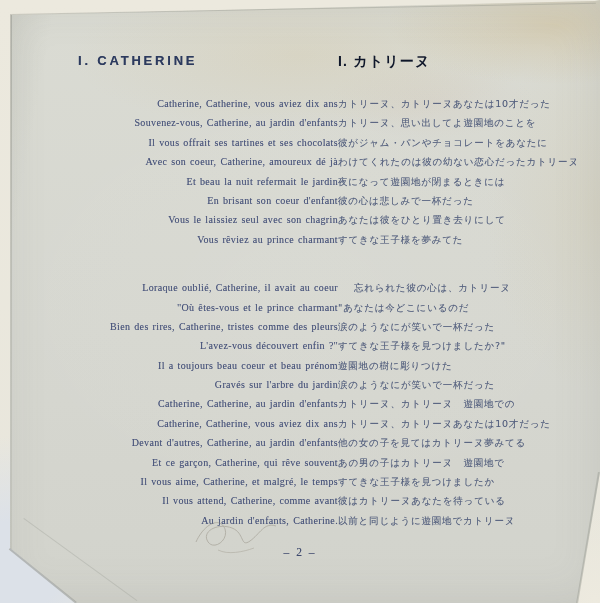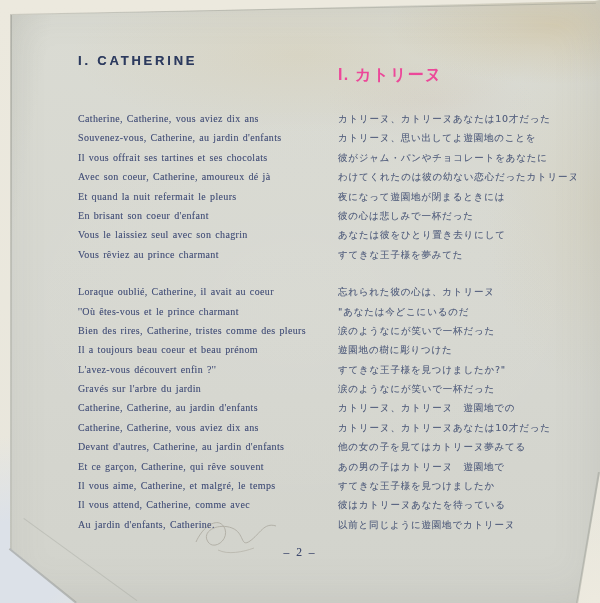--- a/index.html
+++ b/index.html
@@ -28,24 +28,24 @@
   .edge-top{left:10px;top:14px;width:586px;height:1.4px;transform:rotate(-1.1deg);transform-origin:left top;}
   .edge-left{left:10px;top:15px;width:1.6px;height:534px;background:linear-gradient(rgba(130,132,124,.40),rgba(130,132,124,.15));}
   .edge-bl{left:10px;top:548px;width:86px;height:1.8px;transform:rotate(39deg);transform-origin:left top;background:rgba(145,147,140,.55);}
   .crease-bl2{left:24px;top:518px;width:140px;height:1px;transform:rotate(36deg);transform-origin:left top;background:rgba(158,160,152,.38);}
   .edge-br{left:598px;top:472px;width:1.6px;height:134px;transform:rotate(9.5deg);transform-origin:top left;background:rgba(150,152,144,.45);}
   .content{position:absolute;left:78px;top:53px;right:8px;}
   .title-row{display:flex;align-items:flex-start;
     font-family:"Liberation Sans", sans-serif;font-weight:700;color:#2c3a5e;}
   .fr-title{width:260px;flex:0 0 260px;font-size:13px;letter-spacing:2.8px;
     text-shadow:0 0 .5px rgba(44,58,94,.6);}
-  .ja-title{font-size:16px;letter-spacing:1.2px;color:#ec4899;margin-top:12px;}
+  .ja-title{font-size:14px;letter-spacing:1.2px;color:#0f172a;}
   .rows{margin-top:26px;}
-  .lyric-row{display:flex;align-items:flex-start;height:19.4px;}
-  .lyric-row.stanza-start{margin-top:18px;}
+  .lyric-row{display:flex;align-items:flex-start;height:19.4px;text-align:right;}
+  .lyric-row.stanza-start{margin-top:29px;gap:16px;}
   .fr{width:260px;flex:0 0 260px;font-size:10px;letter-spacing:.35px;word-spacing:1.1px;
     color:#46527a;text-shadow:0 0 .4px rgba(70,82,122,.45);line-height:13px;}
   .ja{font-size:9.5px;letter-spacing:.8px;color:#525e7d;line-height:13px;
     font-family:"DejaVu Sans", sans-serif;text-shadow:0 0 .4px rgba(82,94,125,.4);}
   .page-number{position:absolute;left:0;top:546px;width:600px;text-align:center;
     font-size:11.5px;color:#3f4a6e;letter-spacing:2px;
     text-shadow:0 0 .4px rgba(63,74,110,.5);}
   .scribble{position:absolute;left:188px;top:500px;width:100px;height:62px;opacity:.5;}
 </style>
 </head>
@@ -74,21 +74,21 @@
       </div>
       <div class="lyric-row">
         <span class="fr">Il vous offrait ses tartines et ses chocolats</span>
         <span class="ja">彼がジャム・パンやチョコレートをあなたに</span>
       </div>
       <div class="lyric-row">
         <span class="fr">Avec son coeur, Catherine, amoureux dé jà</span>
         <span class="ja">わけてくれたのは彼の幼ない恋心だったカトリーヌ</span>
       </div>
       <div class="lyric-row">
-        <span class="fr">Et quand la nuit refermait le pleurs</span>
+        <span class="fr">Et beau la nuit refermait le jardin</span>
         <span class="ja">夜になって遊園地が閉まるときには</span>
       </div>
       <div class="lyric-row">
         <span class="fr">En brisant son coeur d'enfant</span>
         <span class="ja">彼の心は悲しみで一杯だった</span>
       </div>
       <div class="lyric-row">
         <span class="fr">Vous le laissiez seul avec son chagrin</span>
         <span class="ja">あなたは彼をひとり置き去りにして</span>
       </div>
@@ -102,26 +102,26 @@
       </div>
       <div class="lyric-row">
         <span class="fr">''Où êtes-vous et le prince charmant</span>
         <span class="ja">"あなたは今どこにいるのだ</span>
       </div>
       <div class="lyric-row">
         <span class="fr">Bien des rires, Catherine, tristes comme des pleurs</span>
         <span class="ja">涙のようなにが笑いで一杯だった</span>
       </div>
       <div class="lyric-row">
+        <span class="fr">L'avez-vous découvert enfin ?''</span>
+        <span class="ja">すてきな王子様を見つけましたか?"</span>
+      </div>
+      <div class="lyric-row">
         <span class="fr">Il a toujours beau coeur et beau prénom</span>
         <span class="ja">遊園地の樹に彫りつけた</span>
-      </div>
-      <div class="lyric-row">
-        <span class="fr">L'avez-vous découvert enfin ?''</span>
-        <span class="ja">すてきな王子様を見つけましたか?"</span>
       </div>
       <div class="lyric-row">
         <span class="fr">Gravés sur l'arbre du jardin</span>
         <span class="ja">涙のようなにが笑いで一杯だった</span>
       </div>
       <div class="lyric-row">
         <span class="fr">Catherine, Catherine, au jardin d'enfants</span>
         <span class="ja">カトリーヌ、カトリーヌ　遊園地での</span>
       </div>
       <div class="lyric-row">
@@ -134,21 +134,21 @@
       </div>
       <div class="lyric-row">
         <span class="fr">Et ce garçon, Catherine, qui rêve souvent</span>
         <span class="ja">あの男の子はカトリーヌ　遊園地で</span>
       </div>
       <div class="lyric-row">
         <span class="fr">Il vous aime, Catherine, et malgré, le temps</span>
         <span class="ja">すてきな王子様を見つけましたか</span>
       </div>
       <div class="lyric-row">
-        <span class="fr">Il vous attend, Catherine, comme avec</span>
+        <span class="fr">Il vous attend, Catherine, comme avant</span>
         <span class="ja">彼はカトリーヌあなたを待っている</span>
       </div>
       <div class="lyric-row">
         <span class="fr">Au jardin d'enfants, Catherine.</span>
         <span class="ja">以前と同じように遊園地でカトリーヌ</span>
       </div>
     </div>
 </div>
 
 <svg class="scribble" viewBox="0 0 100 62">

